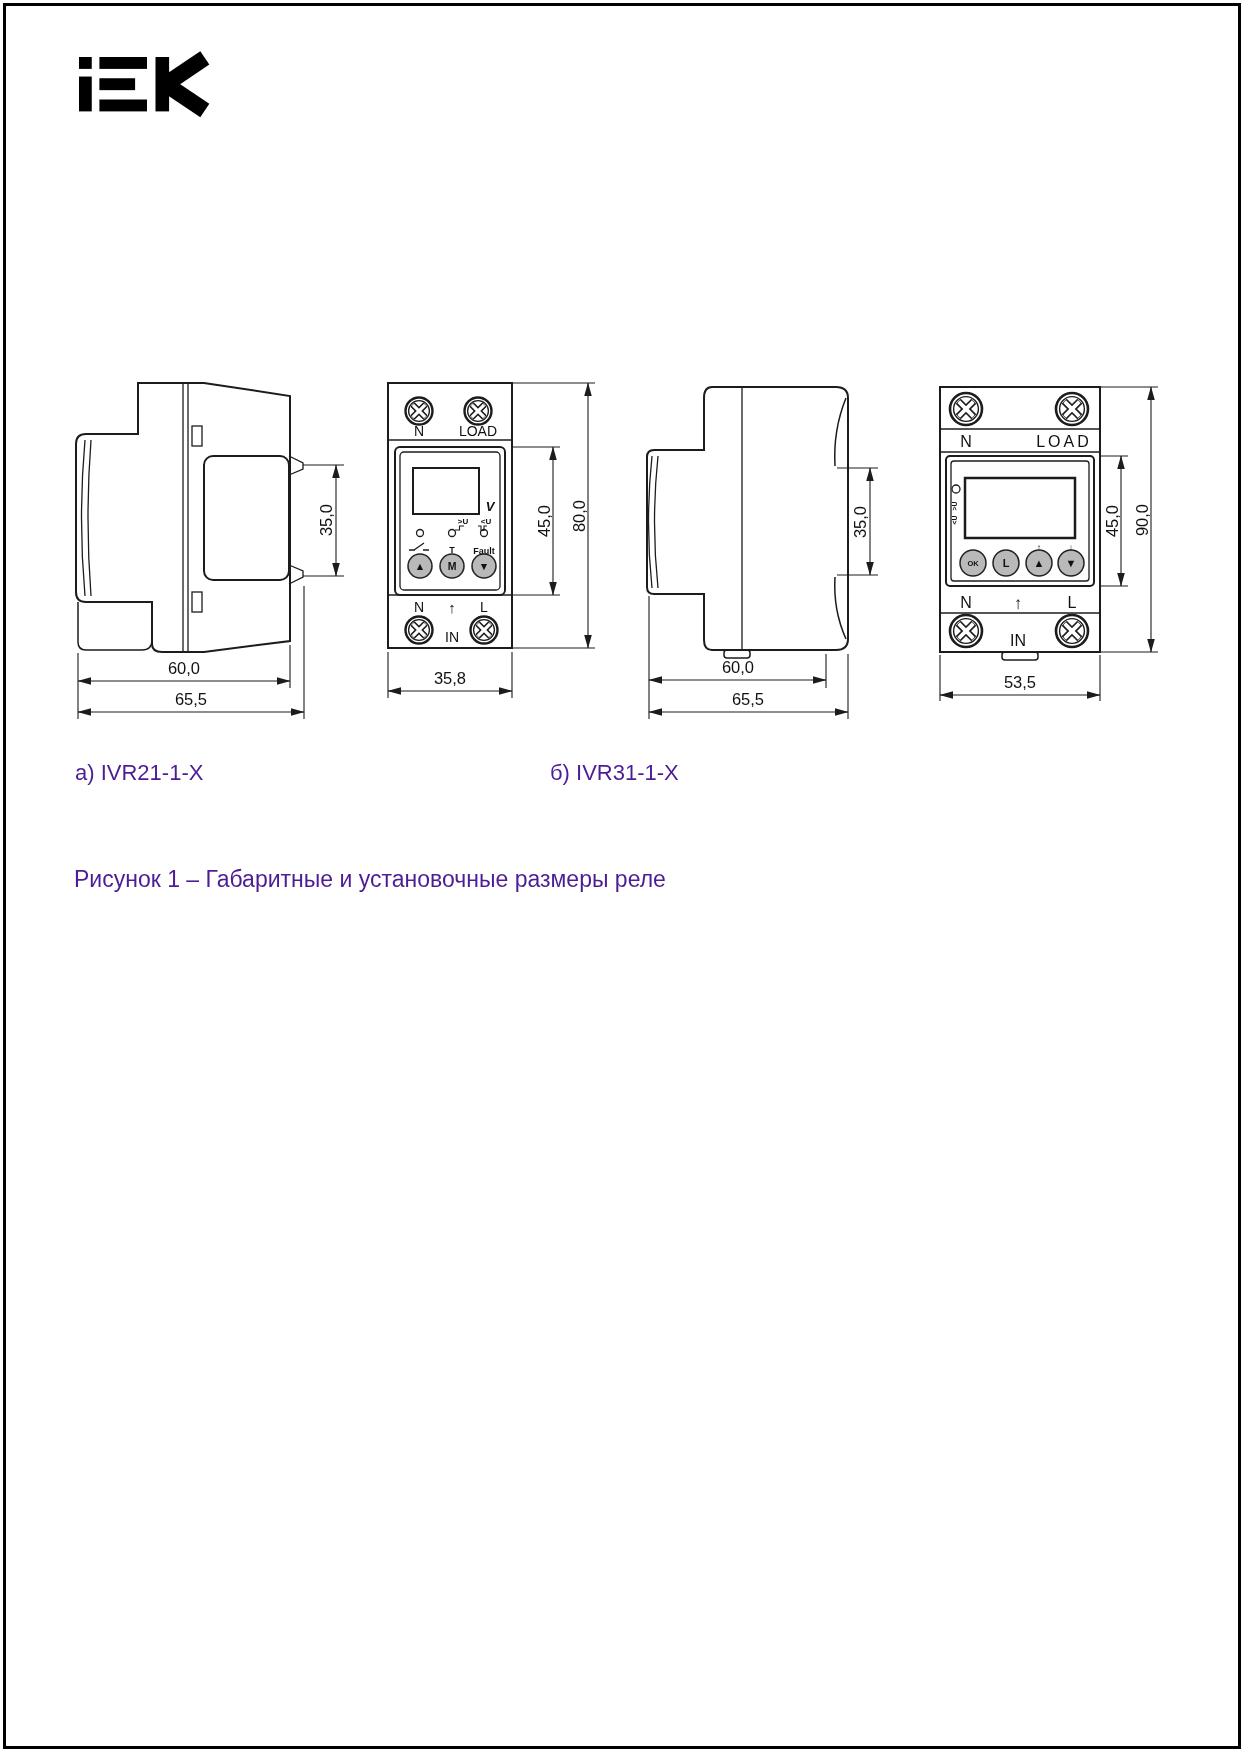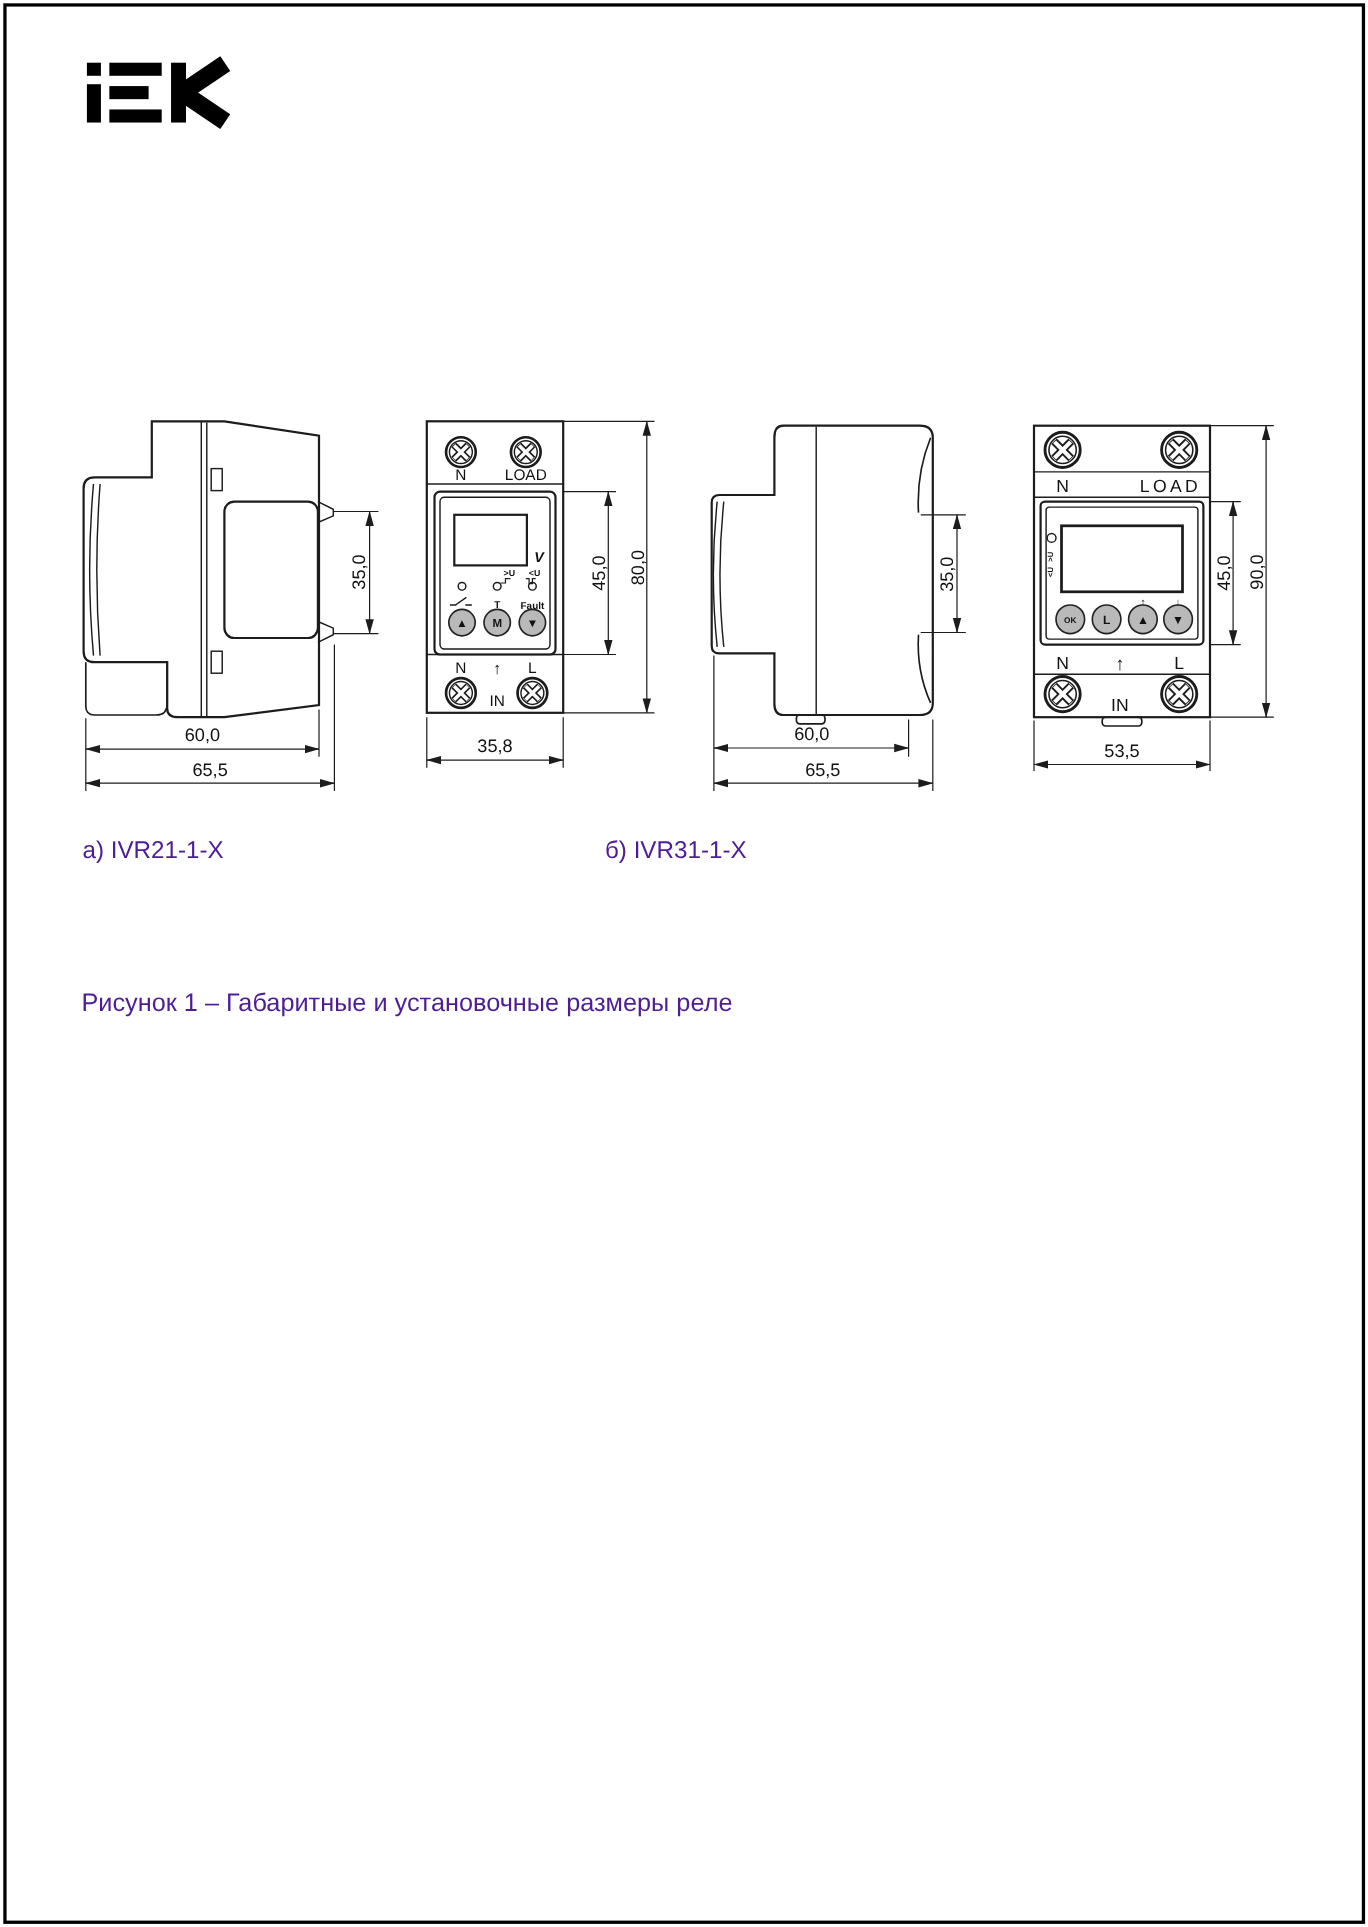--- a/index.html
+++ b/index.html
@@ -31,21 +31,21 @@
   .s2{stroke-width:2px;}
   .s25{stroke-width:2.5px;}
   .s15{stroke-width:1.5px;}
   .s13{stroke-width:1.3px;}
   .s1{stroke-width:1.1px;}
   .btn{fill:#b9b9b9;stroke:#222;stroke-width:1.5px;}
   .dimline{fill:none;stroke:#1c1c1c;stroke-width:1.1px;}
   .caption{position:absolute;font-size:22px;color:#4c1d95;white-space:nowrap;}
   .cap-a{left:75px;top:760px;}
   .cap-b{left:550px;top:760px;}
-  .fig-cap{left:74px;top:898px;font-size:23px;}
+  .fig-cap{left:74px;top:866px;font-size:23px;}
 </style>
 </head>
 <body>
 
 <div class="page">
   <div class="page-frame"></div>
 
   <svg class="art" width="1244" height="1752" viewBox="0 0 1244 1752">
     <defs>
       <marker id="arw" viewBox="0 0 12 8" refX="11" refY="4" markerWidth="13" markerHeight="9" orient="auto-start-reverse">

